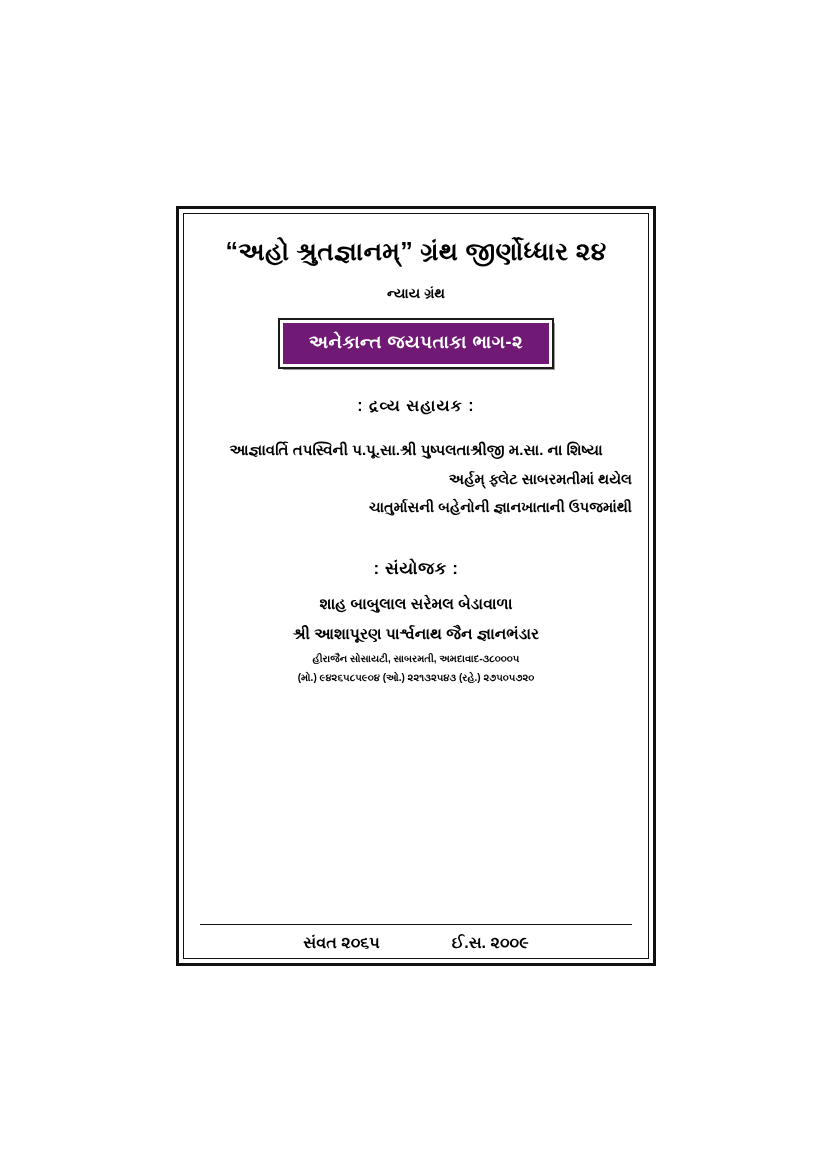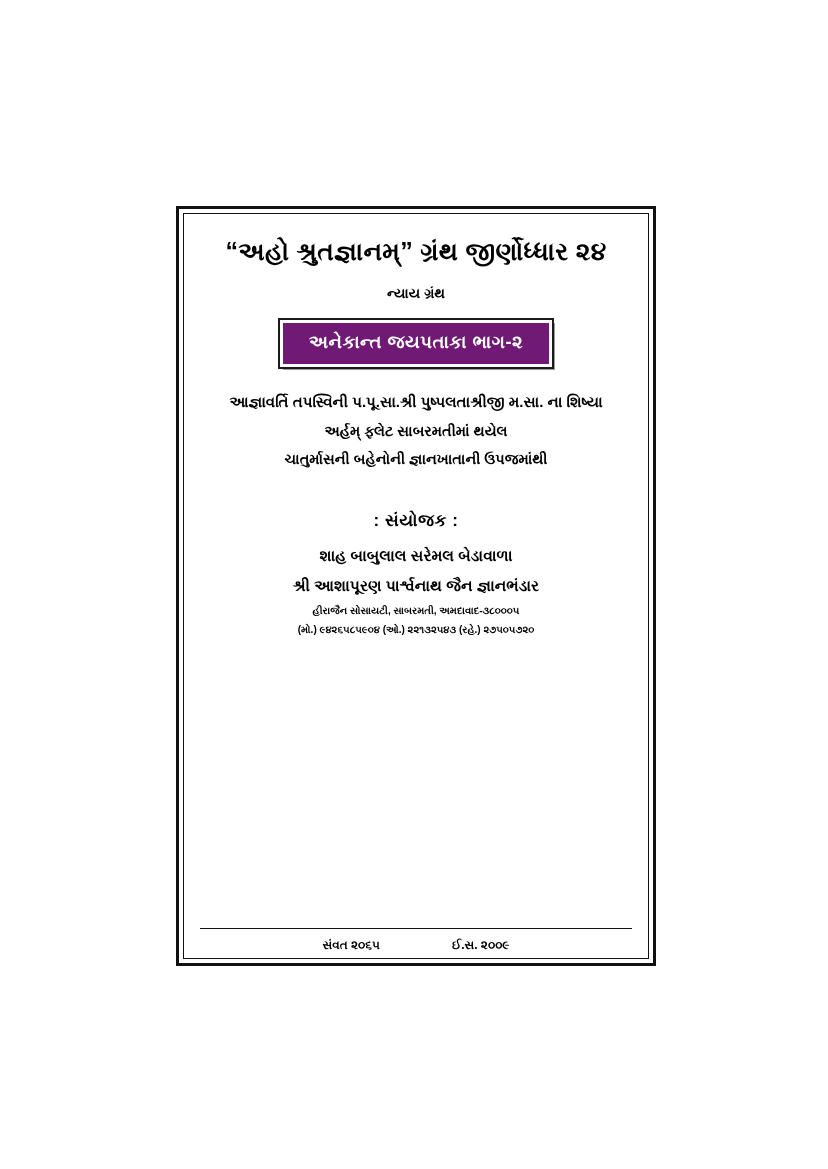--- a/index.html
+++ b/index.html
@@ -88,20 +88,21 @@
     text-align: center;
   }
   .donor-line {
     font-size: 15px;
     font-weight: bold;
     line-height: 1.95;
     white-space: nowrap;
   }
   .donor-line.small {
     font-size: 14.5px;
+    text-align: right;
   }
   .coordinator-label {
     text-align: center;
     font-size: 17px;
     font-weight: bold;
     margin-top: 38px;
     letter-spacing: 0.5px;
   }
   .coord-block {
     margin-top: 10px;
@@ -121,21 +122,21 @@
     white-space: nowrap;
   }
   .rule {
     margin-top: 10px;
     border-top: 1px solid #111111;
   }
   .footer-row {
     display: flex;
     justify-content: center;
     gap: 72px;
-    font-size: 12px;
+    font-size: 16px;
     font-weight: bold;
     padding: 9px 0 6px 0;
   }
   .spacer {
     flex: 1 1 auto;
   }
 </style>
 </head>
 <body>
 
@@ -144,20 +145,21 @@
     <div class="frame-inner">
 
       <div class="title-main">“અહો શ્રુતજ્ઞાનમ્” ગ્રંથ જીર્ણોધ્ધાર ૨૪</div>
 
       <div class="title-sub">ન્યાય ગ્રંથ</div>
 
       <div class="banner-wrap">
         <div class="banner">અનેકાન્ત જયપતાકા ભાગ-૨</div>
       </div>
 
+      <div class="section-label">: દ્રવ્ય સહાયક :</div>
 
       <div class="donor-block">
         <div class="donor-line">આજ્ઞાવર્તિ તપસ્વિની પ.પૂ.સા.શ્રી પુષ્પલતાશ્રીજી મ.સા. ના શિષ્યા</div>
         <div class="donor-line small">અર્હમ્ ફ્લેટ સાબરમતીમાં થયેલ</div>
         <div class="donor-line small">ચાતુર્માસની બહેનોની જ્ઞાનખાતાની ઉપજમાંથી</div>
       </div>
 
       <div class="coordinator-label">: સંયોજક :</div>
 
       <div class="coord-block">

